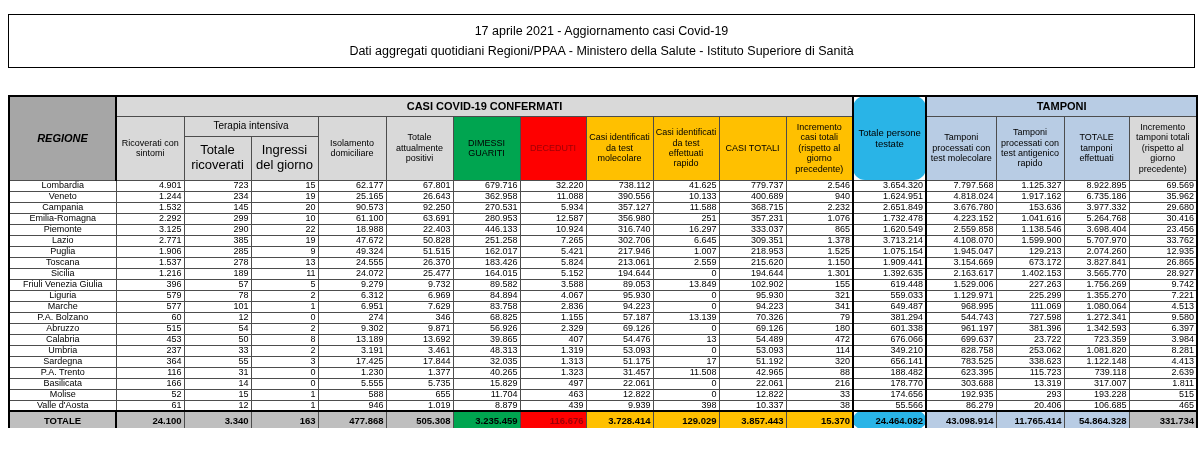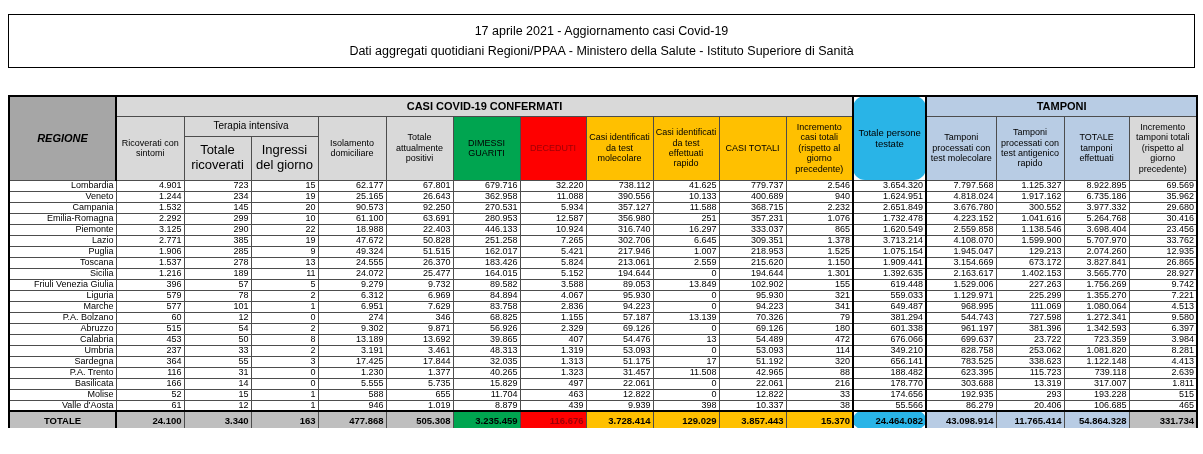--- a/index.html
+++ b/index.html
@@ -35,21 +35,21 @@
   .yellow-h{ background:var(--yellow); }
   .cyan-h  { background:var(--cyan); font-size:9.5px !important; font-weight:normal !important; }
   .blue-h  { background:var(--blue); }
   .grayl-h { background:var(--gray-light); }
 
   .br15 { border-right:2px solid #000 !important; }
   .bl2  { border-left:2px solid #000 !important;border-radius:12px; }
   .br2  { border-right:2px solid #000 !important; }
 
   tbody td { height:11px; font-size:9px; line-height:1; background:#fff; }
-  td.region-cell { text-align:right; padding-left:3px; border-right:2px solid #000;margin-left:28px; }
+  td.region-cell { text-align:center; padding-left:3px; border-right:2px solid #000;margin-left:28px; }
   td.num-cell { text-align:right; padding-right:3px; }
 
   tfoot td {
     height:18px; font-size:9.5px; font-weight:bold;
     border-top:2px solid #000 !important; border-color:#000;
   }
   tfoot td.label-cell { text-align:center; border-right:2px solid #000; }
   .bg-gray  { background:var(--gray-total); }
   .bg-green { background:var(--green); }
   .bg-red   { background:var(--red); color:var(--darkred); }
@@ -162,21 +162,21 @@
           <td class="num-cell">90.573</td>
           <td class="num-cell">92.250</td>
           <td class="num-cell">270.531</td>
           <td class="num-cell">5.934</td>
           <td class="num-cell">357.127</td>
           <td class="num-cell">11.588</td>
           <td class="num-cell">368.715</td>
           <td class="num-cell">2.232</td>
           <td class="num-cell bl2 br2">2.651.849</td>
           <td class="num-cell">3.676.780</td>
-          <td class="num-cell">300.552</td>
+          <td class="num-cell">153.636</td>
           <td class="num-cell">3.977.332</td>
           <td class="num-cell">29.680</td>
         </tr>
         <tr>
           <td class="region-cell">Emilia-Romagna</td>
           <td class="num-cell">2.292</td>
           <td class="num-cell">299</td>
           <td class="num-cell">10</td>
           <td class="num-cell">61.100</td>
           <td class="num-cell">63.691</td>

